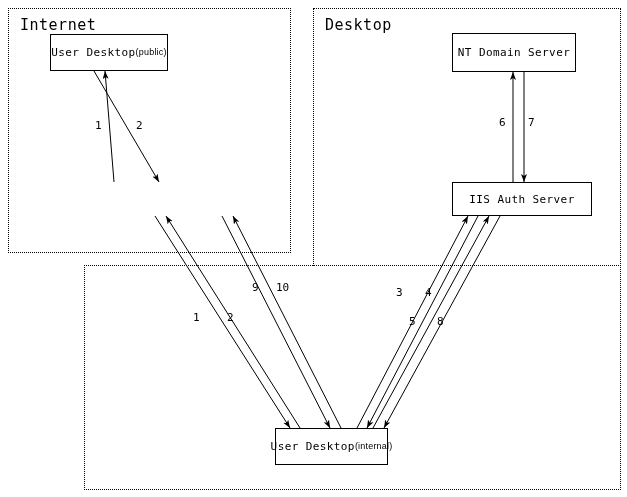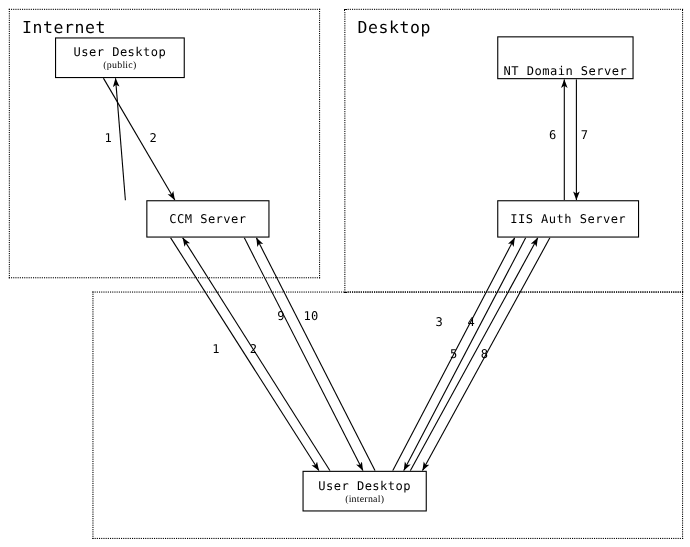--- a/index.html
+++ b/index.html
@@ -3,24 +3,24 @@
 <meta charset="utf-8">
 <style>
   html,body{margin:0;padding:0;background:#ffffff;}
   #stage{position:relative;width:627px;height:497px;background:#ffffff;
          font-family:"DejaVu Sans Mono",monospace;overflow:hidden;}
   svg.layer{position:absolute;left:0;top:0;width:627px;height:497px;}
   .zone{position:absolute;border:1px dotted #000;box-sizing:border-box;}
   .zone-label{position:absolute;font-family:"DejaVu Sans Mono",monospace;
               font-size:15px;color:#000;white-space:nowrap;letter-spacing:0.5px;}
   .node{position:absolute;border:1px solid #000;background:#fff;box-sizing:border-box;
-        display:flex;flex-direction:column;align-items:center;justify-content:center;}
+        display:flex;flex-direction:row;align-items:center;justify-content:center;}
   .node .t1{font-family:"DejaVu Sans Mono",monospace;font-size:11px;color:#000;
             white-space:nowrap;letter-spacing:0.4px;line-height:13px;}
-  .node .t2{font-family:Liberation Serif, serif;font-size:9px;color:#000;
+  .node .t2{font-family:Liberation Sans, sans-serif;font-size:9px;color:#000;
             white-space:nowrap;letter-spacing:0.2px;line-height:11px;}
   .flow-label{position:absolute;font-family:"DejaVu Sans Mono",monospace;font-size:11px;
               color:#000;white-space:nowrap;}
 </style>
 </head>
 <body>
 
 <div id="stage">
 
   <div class="zone" style="left:8px;top:8px;width:283px;height:245px;"></div>
@@ -56,29 +56,26 @@
       <line x1="373" y1="428" x2="489" y2="216" marker-end="url(#ah)"></line>
       <line x1="500" y1="216" x2="384" y2="428" marker-end="url(#ah)"></line>
     </g>
   </svg>
 
   <div class="node" style="left:50px;top:34px;width:118px;height:37px;">
     <div class="t1">User Desktop</div>
     <div class="t2">(public)</div>
   </div>
 
-  <div class="node" style="left:133px;top:182px;width:112px;height:34px;">
-    <div class="t1">CCM Server</div>
-  </div>
 
-  <div class="node" style="left:452px;top:33px;width:124px;height:39px;justify-content:flex-end;">
+  <div class="node" style="left:452px;top:33px;width:124px;height:39px;">
     <div class="t1">NT Domain Server</div>
   </div>
 
-  <div class="node" style="left:452px;top:182px;width:129px;height:34px;">
+  <div class="node" style="left:452px;top:182px;width:140px;height:34px;">
     <div class="t1">IIS Auth Server</div>
   </div>
 
   <div class="node" style="left:275px;top:428px;width:113px;height:37px;">
     <div class="t1">User Desktop</div>
     <div class="t2">(internal)</div>
   </div>
 
   <div class="flow-label" style="left:95px;top:119px;">1</div>
   <div class="flow-label" style="left:136px;top:119px;">2</div>

